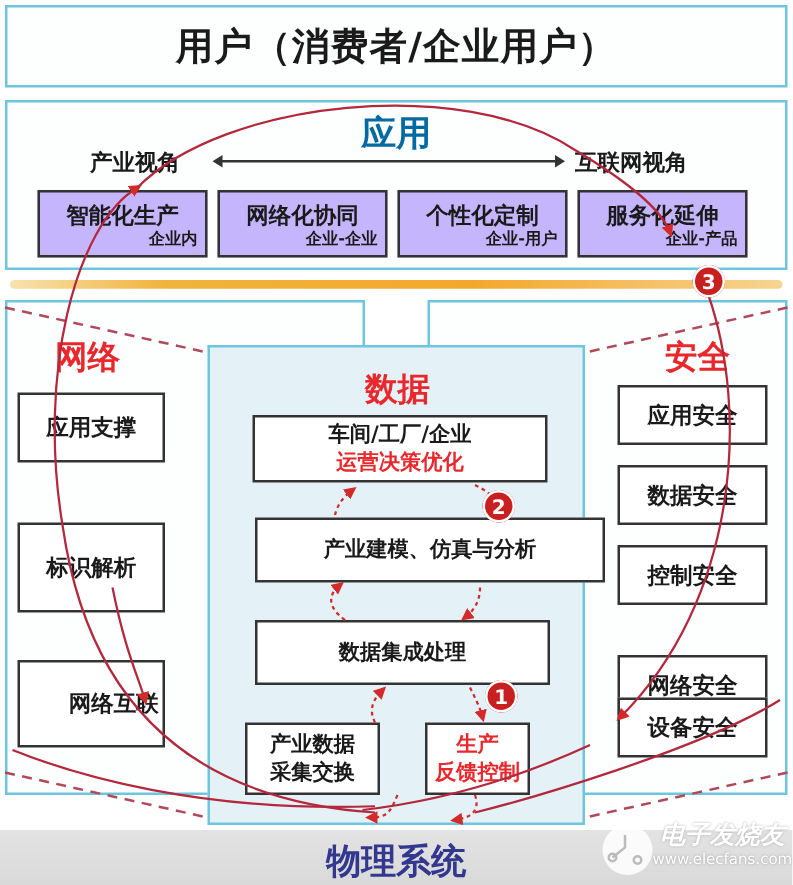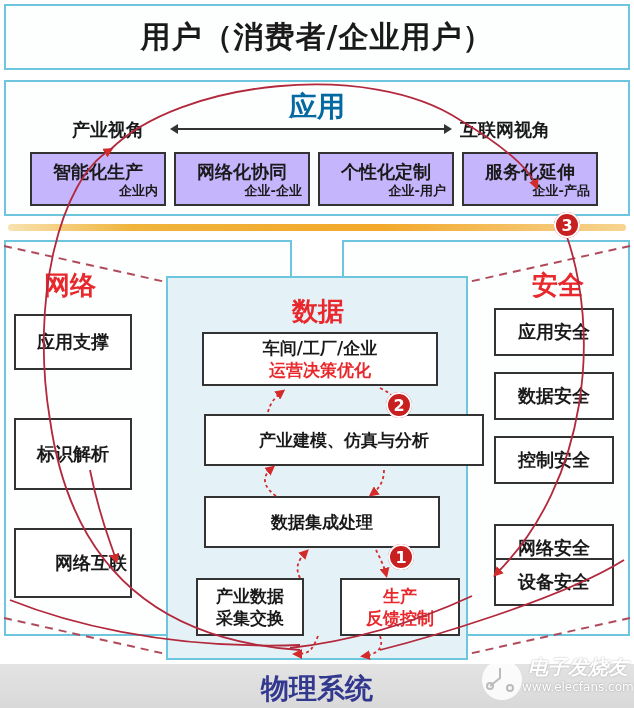--- a/index.html
+++ b/index.html
@@ -137,21 +137,21 @@
 <div class="abs data-item" style="left:204px; top:414px; width:280px; height:52px;">
   <span>产业建模、仿真与分析</span>
 </div>
 <div class="abs data-item" style="left:204px; top:496px; width:236px; height:52px;">
   <span>数据集成处理</span>
 </div>
 <div class="abs data-item" style="left:196px; top:578px; width:108px; height:58px;">
   <span>产业数据</span>
   <span>采集交换</span>
 </div>
-<div class="abs data-item" style="left:340px; top:578px; width:120px; height:58px;">
+<div class="abs data-item" style="left:340px; top:578px; width:84px; height:58px;">
   <span class="red">生产</span>
   <span class="red">反馈控制</span>
 </div>
 
 <div class="abs phys-bar"></div>
 <div class="abs phys-title">物理系统</div>
 
 <svg class="overlay" width="634" height="708" viewBox="0 0 634 708">
   <defs>
     <marker id="ah" markerWidth="10" markerHeight="10" refX="6" refY="5" orient="auto" markerUnits="userSpaceOnUse">

